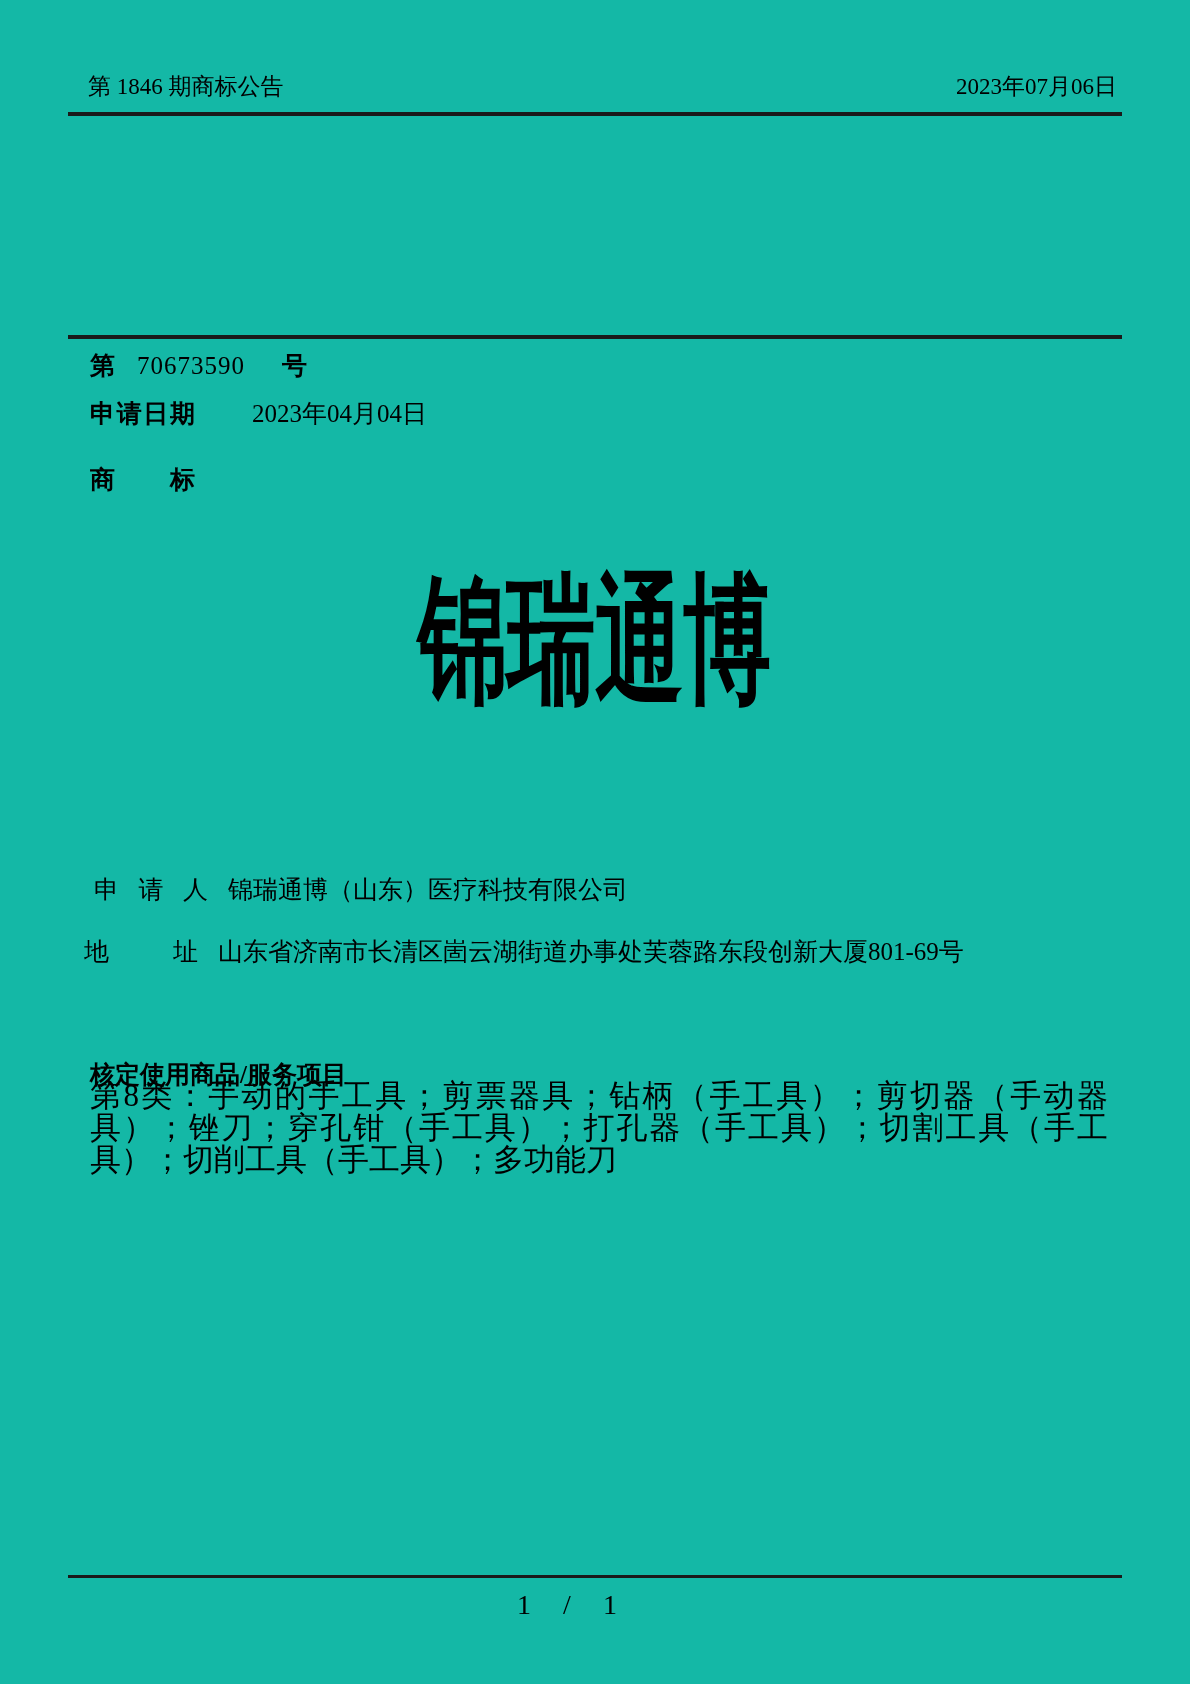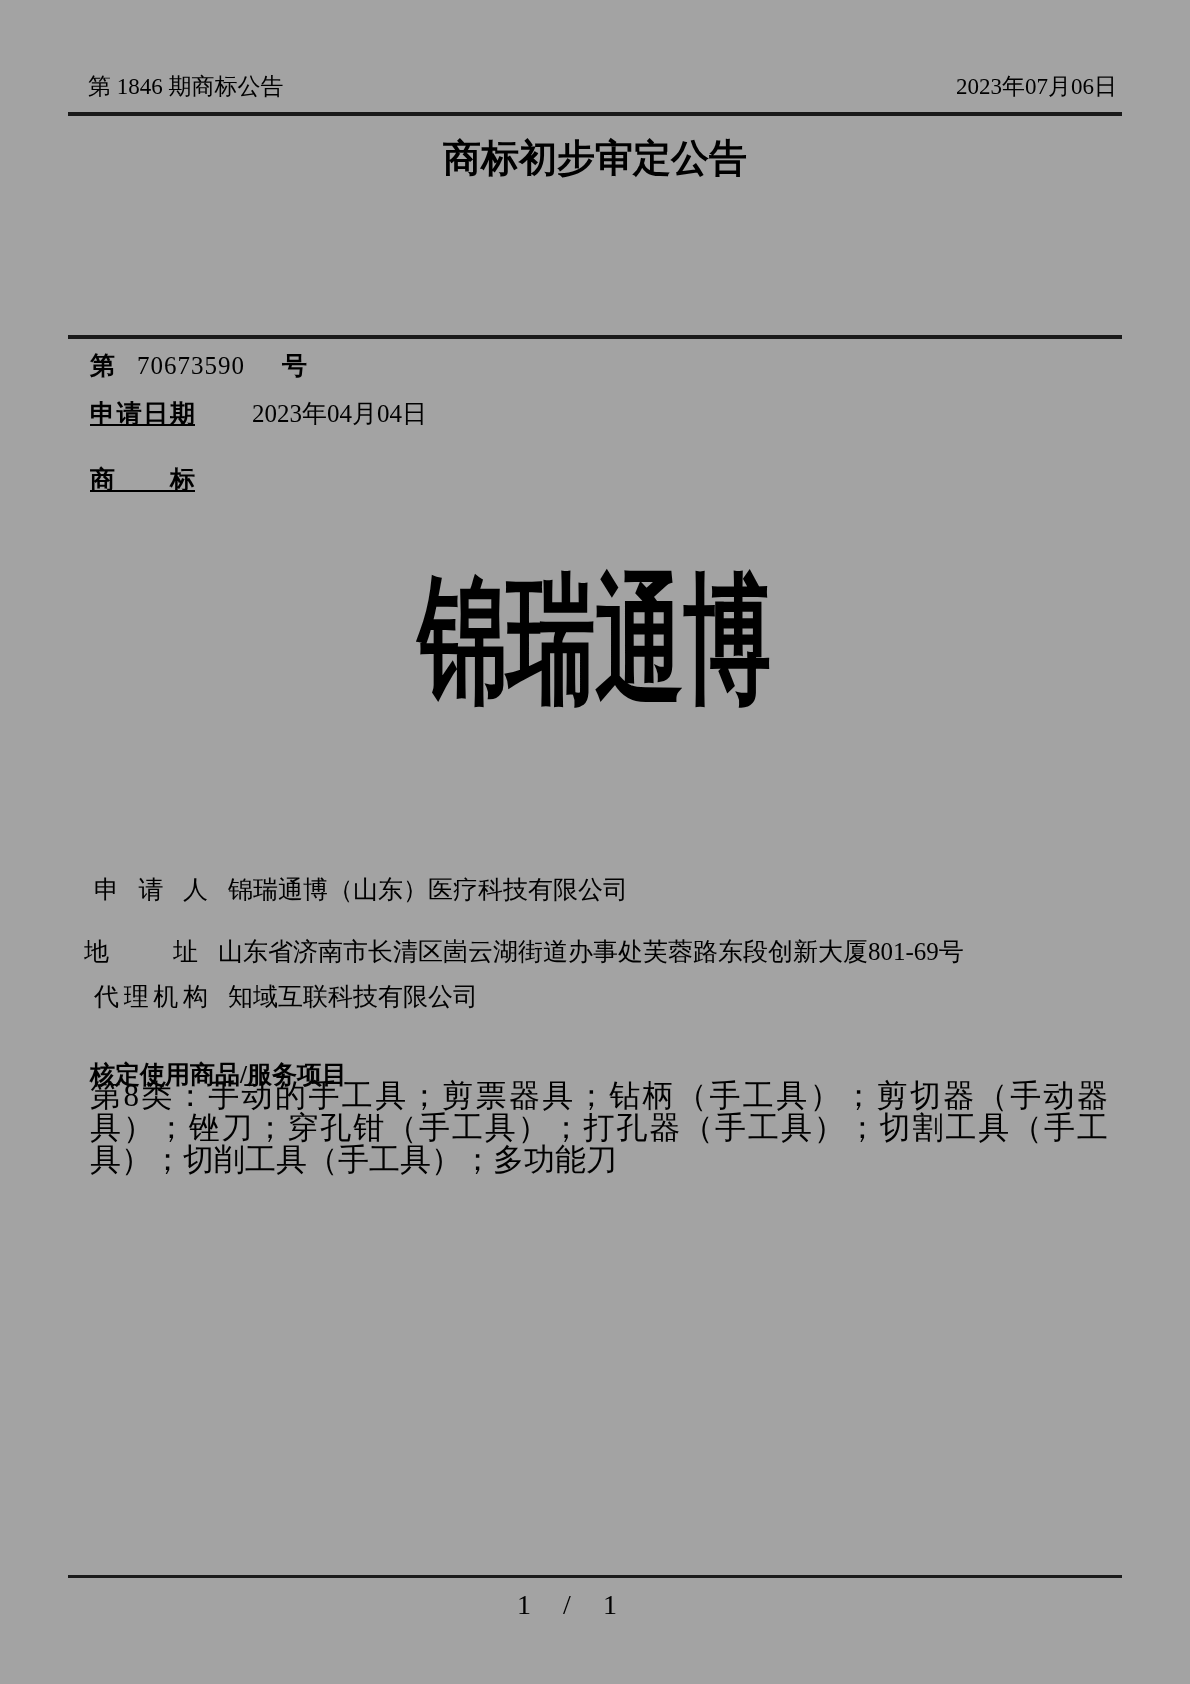--- a/index.html
+++ b/index.html
@@ -4,21 +4,21 @@
 <style>
   html, body {
     margin: 0;
     padding: 0;
     background: #ffffff;
   }
   .page {
     position: relative;
     width: 1190px;
     height: 1684px;
-    background: #a3a3a3;
+    background: #14b8a6;
     color: #000000;
     font-family: "Liberation Serif", "DejaVu Serif", serif;
     overflow: hidden;
   }
   .header-row {
     position: absolute;
     top: 72px;
     left: 88px;
     right: 73px;
     display: flex;
@@ -71,21 +71,20 @@
     text-align-last: justify;
     vertical-align: top;
   }
   .field-label-narrow {
     display: inline-block;
     width: 105px;
     font-weight: 700;
     text-align: justify;
     text-align-last: justify;
     vertical-align: top;
-    text-decoration: underline;
   }
   .field-value { font-weight: 400; }
   .row-number    { top: 350px; text-align: right; }
   .row-appdate   { top: 398px; }
   .row-marklabel { top: 464px; }
   .row-applicant { top: 874px; left: 94px; }
   .row-address   { top: 936px; left: 84px; }
   .row-agency    { top: 981px; left: 94px; }
   .num-prefix, .num-suffix { font-weight: 700; }
   .num-value { margin-left: 22px; letter-spacing: 1px; }
@@ -144,21 +143,20 @@
 <body>
 
 <div class="page">
 
   <div class="header-row">
     <span>第 1846 期商标公告</span>
     <span>2023年07月06日</span>
   </div>
   <div class="rule rule-header"></div>
 
-  <div class="doc-title">商标初步审定公告</div>
 
 
   <div class="rule rule-mid"></div>
 
   <div class="field-row row-number">
     <span class="num-prefix">第</span><span class="num-value">70673590</span><span class="num-suffix">号</span>
   </div>
 
   <div class="field-row row-appdate">
     <span class="field-label-narrow">申请日期</span><span class="field-value appdate-value">2023年04月04日</span>
@@ -171,23 +169,20 @@
   <div class="mark-display">锦瑞通博</div>
 
   <div class="field-row row-applicant">
     <span class="field-label">申 请 人</span><span class="field-value applicant-value">锦瑞通博（山东）医疗科技有限公司</span>
   </div>
 
   <div class="field-row row-address">
     <span class="field-label">地 址</span><span class="field-value applicant-value">山东省济南市长清区崮云湖街道办事处芙蓉路东段创新大厦801-69号</span>
   </div>
 
-  <div class="field-row row-agency">
-    <span class="field-label">代理机构</span><span class="field-value applicant-value">知域互联科技有限公司</span>
-  </div>
 
   <div class="goods-heading">核定使用商品/服务项目</div>
 
   <div class="goods-text">第8类：手动的手工具；剪票器具；钻柄（手工具）；剪切器（手动器具）；锉刀；穿孔钳（手工具）；打孔器（手工具）；切割工具（手工具）；切削工具（手工具）；多功能刀</div>
 
   <div class="rule rule-footer"></div>
 
   <div class="footer-pagination">
     <span>1</span>
     <span>/</span>

